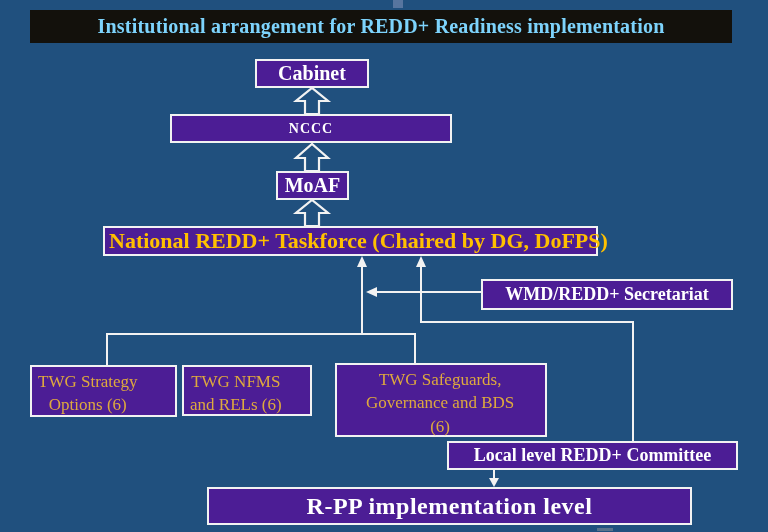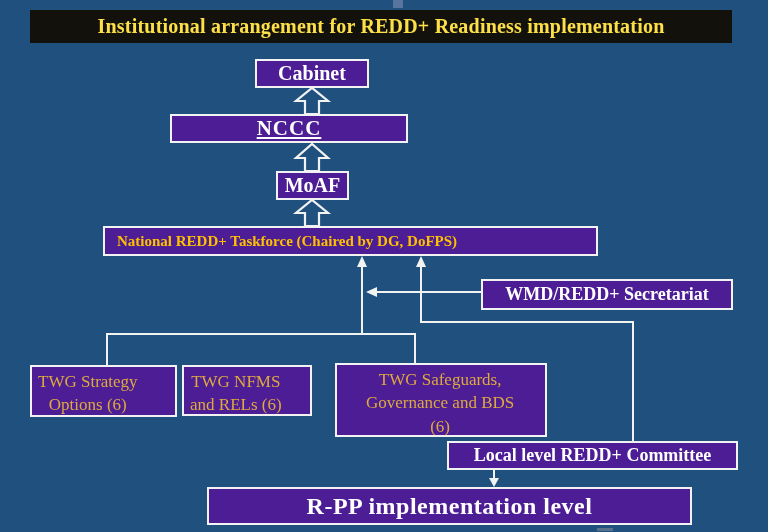--- a/index.html
+++ b/index.html
@@ -10,35 +10,35 @@
   }
   .artifact{position:absolute;}
   .artifact-top{left:393px;top:0;width:10px;height:8px;background:#57759F;}
   .artifact-bottom{left:597px;top:528px;width:16px;height:3px;background:#7E8894;opacity:.6;}
   .title-bar{
     position:absolute;left:30px;top:10px;width:702px;height:33px;
     background:#13110C;display:flex;align-items:center;justify-content:center;
     box-sizing:border-box;
   }
   .title-bar span{
-    color:#fde047;font-weight:bold;font-size:20px;letter-spacing:.2px;white-space:nowrap;text-align:center;
+    color:#7dd3fc;font-weight:bold;font-size:20px;letter-spacing:.2px;white-space:nowrap;text-align:center;
   }
   .node{
     position:absolute;box-sizing:border-box;
     background:#4c1d95;border:2px solid #F2F2F2;
     color:#FFFFFF;display:flex;align-items:center;justify-content:center;
     font-weight:bold;
   }
   .node span{display:block;}
   .cabinet{left:255px;top:59px;width:114px;height:29px;font-size:20px;}
-  .nccc{left:170px;top:114px;width:238px;height:29px;font-size:21px;letter-spacing:1px;text-decoration:underline;}
+  .nccc{left:170px;top:114px;width:282px;height:29px;font-size:14px;letter-spacing:1px;}
   .moaf{left:276px;top:171px;width:73px;height:29px;font-size:20px;text-align:right;}
   .taskforce{
-    left:103px;top:226px;width:495px;height:30px;font-size:15px;
-    color:#FFC000;justify-content:flex-start;padding-left:12px;white-space:nowrap;
+    left:103px;top:226px;width:495px;height:30px;font-size:22px;
+    color:#FFC000;justify-content:flex-start;padding-left:4px;white-space:nowrap;
   }
   .wmd{left:481px;top:279px;width:252px;height:31px;font-size:18px;}
   .twg{
     font-weight:normal;color:#DEA93E;font-size:17px;line-height:1.38;
     align-items:flex-start;justify-content:flex-start;padding:3px 6px;
     text-align:center;
   }
   .twg span{white-space:pre-line;}
   .twg-strategy{left:30px;top:365px;width:147px;height:52px;}
   .twg-nfms{left:182px;top:365px;width:130px;height:51px;}

